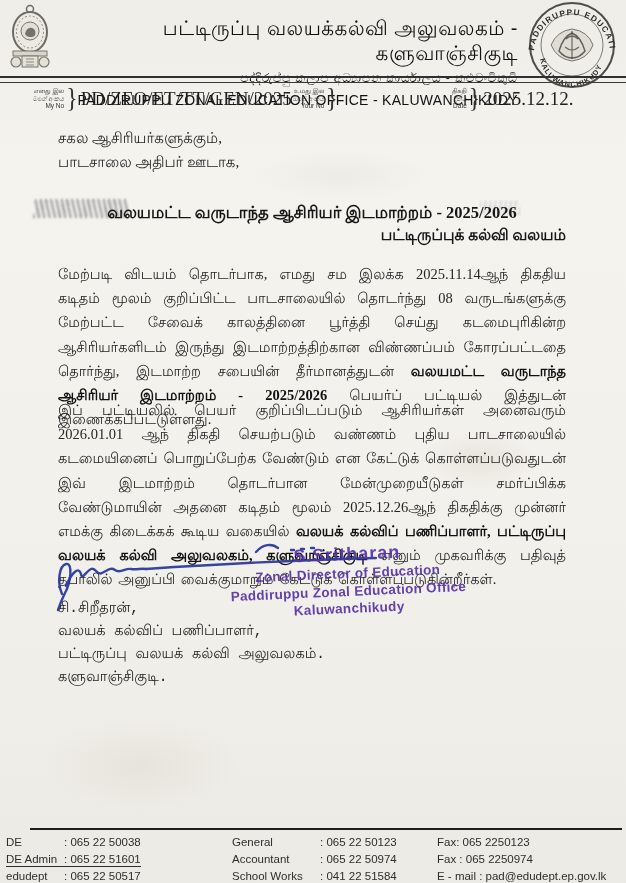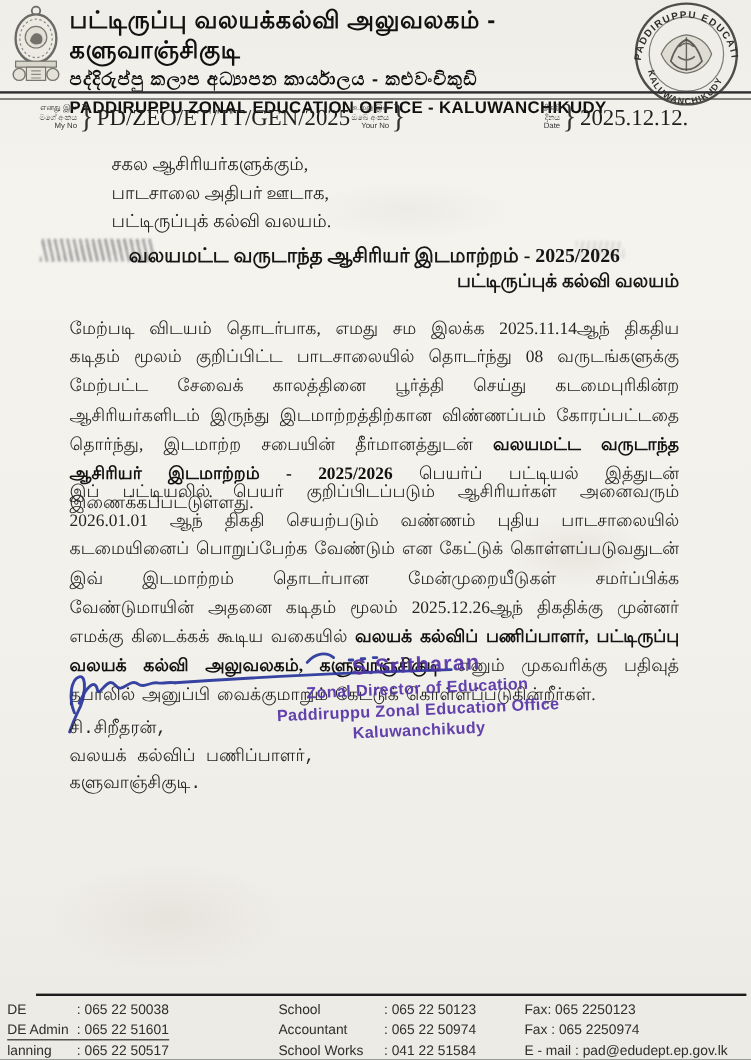--- a/index.html
+++ b/index.html
@@ -9,42 +9,42 @@
     font-family:"Liberation Serif","DejaVu Serif",serif;
     color:#242424;
   }
   .stain{position:absolute;border-radius:50%;pointer-events:none;}
   .stain1{left:420px;top:430px;width:120px;height:60px;background:radial-gradient(ellipse,rgba(160,150,130,.14),transparent 70%);}
   .stain2{left:40px;top:720px;width:200px;height:90px;background:radial-gradient(ellipse,rgba(150,145,130,.10),transparent 70%);}
   .stain3{left:250px;top:150px;width:180px;height:50px;background:radial-gradient(ellipse,rgba(150,145,130,.08),transparent 70%);}
 
   
   .emblem{position:absolute;left:5px;top:3px;width:50px;height:70px;}
-  .header-text{position:absolute;left:58px;top:5px;width:460px;text-align:left;
-    font-family:"Liberation Sans","DejaVu Sans",sans-serif;font-weight:bold;color:#111;}
+  .header-text{position:absolute;left:58px;top:16px;width:460px;text-align:right;
+    font-family:"Liberation Sans","DejaVu Sans",sans-serif;font-weight:normal;color:#111;}
   .h-tamil{font-size:20px;line-height:25px;letter-spacing:.5px;}
-  .h-sinhala{font-size:15px;line-height:24px;letter-spacing:1px;}
+  .h-sinhala{font-size:12px;line-height:24px;letter-spacing:1px;}
   .h-english{font-size:14px;line-height:21px;letter-spacing:.3px;}
   .seal{position:absolute;right:3px;top:1px;width:102px;height:88px;}
 
   .rule-double{position:absolute;left:0;right:0;top:76px;height:4px;
     border-top:2px solid #2f2f2f;border-bottom:1.5px solid #3a3a3a;}
 
   
   .ref-block{position:absolute;top:85px;display:flex;align-items:center;}
   .ref-labels{font-family:"Liberation Sans","DejaVu Sans",sans-serif;font-size:6.5px;line-height:7.5px;
     text-align:right;color:#333;white-space:nowrap;}
   .brace{font-family:"Liberation Serif",serif;font-size:24px;font-weight:200;color:#333;
     transform:scaleY(1.15);margin:0 3px 0 2px;}
   .ref-value{font-size:19px;color:#1f1f1f;white-space:nowrap;}
   .ref-myno{left:33px;}
   .ref-yourno{left:293px;}
   .ref-date{left:452px;}
 
-  .addressee{position:absolute;left:58px;top:127px;font-size:15px;line-height:23.5px;color:#242424;margin-left:35px;}
+  .addressee{position:absolute;left:58px;top:127px;font-size:15px;line-height:23.5px;color:#242424;}
 
   .smudge{position:absolute;pointer-events:none;}
   .smudge-left{left:34px;top:199px;width:94px;height:19px;
     background:repeating-linear-gradient(72deg,rgba(45,45,52,.6) 0 2px,transparent 2px 5px);
     filter:blur(1.1px);transform:skewX(-6deg);opacity:.8;}
   .smudge-right{left:480px;top:201px;width:40px;height:14px;
     background:repeating-linear-gradient(100deg,rgba(60,60,70,.4) 0 1.5px,transparent 1.5px 5px);
     filter:blur(1.2px);opacity:.55;}
 
   .subject{position:absolute;left:58px;top:201px;width:508px;text-align:center;font-weight:bold;color:#161616;}
@@ -153,21 +153,20 @@
       <div>දිනය</div>
       <div>Date</div>
     </div>
     <span class="brace">}</span>
     <span class="ref-value">2025.12.12.</span>
   </div>
 
   <div class="addressee">
     <div>சகல ஆசிரியர்களுக்கும்,</div>
     <div>பாடசாலை அதிபர் ஊடாக,</div>
-    <div>பட்டிருப்புக் கல்வி வலயம்.</div>
   </div>
 
   <div class="smudge smudge-left"></div>
   <div class="smudge smudge-right"></div>
 
   <div class="subject">
     <div class="s1">வலயமட்ட வருடாந்த ஆசிரியர் இடமாற்றம் - 2025/2026</div>
     <div class="s2">பட்டிருப்புக் கல்வி வலயம்</div>
   </div>
 
@@ -188,31 +187,32 @@
   <div class="stamp">
     <div class="st-name">S.Sritharan</div>
     <div class="st-line">Zonal Director of Education</div>
     <div class="st-line">Paddiruppu Zonal Education Office</div>
     <div class="st-line">Kaluwanchikudy</div>
   </div>
 
   <div class="signoff">
     <div>சி.சிறீதரன்,</div>
     <div>வலயக் கல்விப் பணிப்பாளர்,</div>
+    <div>பட்டிருப்பு வலயக் கல்வி அலுவலகம்.</div>
     <div>களுவாஞ்சிகுடி.</div>
   </div>
 
   <div class="footer-rule"></div>
   <div class="footer">
 
     <div class="f-item f-c1 fr1"><span class="f-label">DE</span><span>: 065 22 50038</span></div>
     <div class="f-item f-c1 fr2"><span class="f-underline"><span class="f-label">DE Admin</span><span>: 065 22 51601</span></span></div>
-    <div class="f-item f-c1 fr3"><span class="f-label">lanning</span><span>: 065 22 50517</span></div>
-
-    <div class="f-item f-c2 fr1"><span class="f-label">School</span><span>: 065 22 50123</span></div>
+    <div class="f-item f-c1 fr3"><span class="f-label">edudept</span><span>: 065 22 50517</span></div>
+
+    <div class="f-item f-c2 fr1"><span class="f-label">General</span><span>: 065 22 50123</span></div>
     <div class="f-item f-c2 fr2"><span class="f-label">Accountant</span><span>: 065 22 50974</span></div>
     <div class="f-item f-c2 fr3"><span class="f-underline"><span class="f-label">School Works</span><span>: 041 22 51584</span></span></div>
 
     <div class="f-item f-c3 fr1">Fax: 065 2250123</div>
     <div class="f-item f-c3 fr2">Fax : 065 2250974</div>
     <div class="f-item f-c3 fr3"><span class="f-underline">E - mail : pad@edudept.ep.gov.lk</span></div>
 
   </div>
 </div>
 

